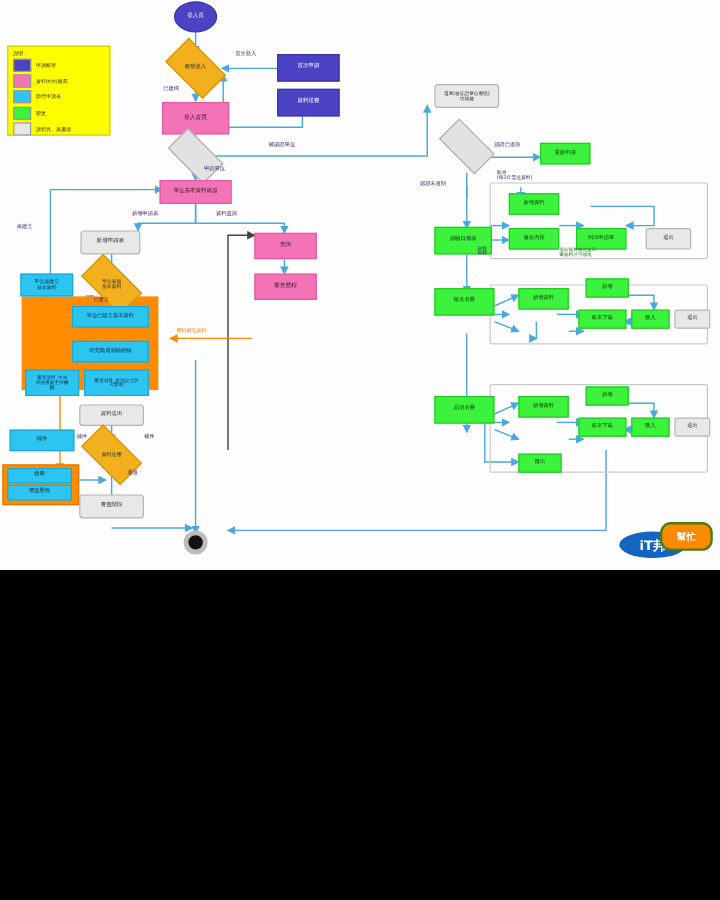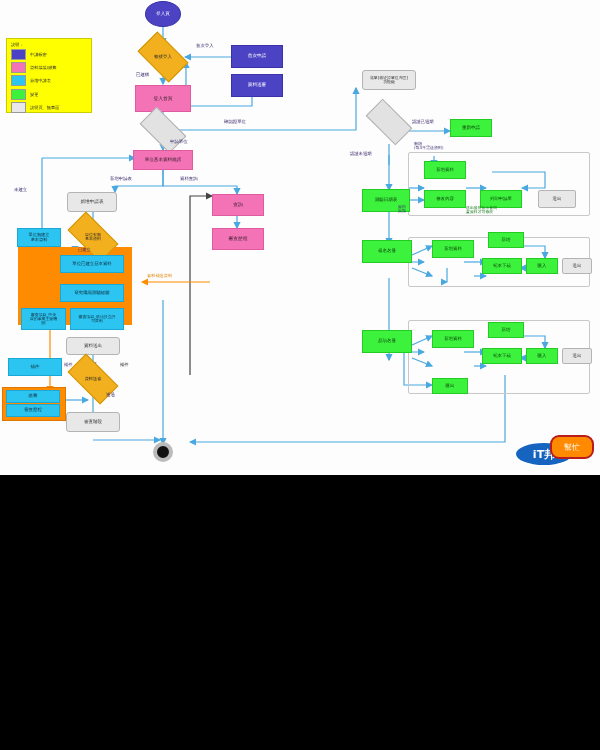--- a/index.html
+++ b/index.html
@@ -27,21 +27,21 @@
   .leg-row{display:flex;align-items:center;margin-bottom:2.2px;}
   .sw{width:13px;height:9px;border:1px solid #999;margin-right:4px;flex:none;}
   .leg-row span{font-size:4.2px;color:#333;}
   svg{position:absolute;left:0;top:0;width:600px;height:475px;pointer-events:none;}
   .grp{position:absolute;border:1px solid #c8c8c8;background:transparent;border-radius:2px;}
   .orangebox{position:absolute;background:#ff8c00;}
   .orangeframe{position:absolute;background:#ff8c00;border:1px solid #e07800;}
   #endnode{position:absolute;width:20px;height:20px;border-radius:50%;background:#111;border:4px solid #bbb;box-sizing:border-box;}
   #wm{position:absolute;right:6px;bottom:8px;width:88px;height:34px;}
   #wm .oval{position:absolute;left:8px;top:8px;width:56px;height:22px;border-radius:50%;background:#1565c0;border:2px solid #fff;display:flex;align-items:center;justify-content:center;color:#fff;font-size:11px;font-weight:bold;}
-  #wm .bub{position:absolute;right:0;top:2px;width:40px;height:20px;border-radius:9px;background:#ff8a00;border:2px solid #b91c1c;display:flex;align-items:center;justify-content:center;color:#fff;font-size:8px;font-weight:normal;}
+  #wm .bub{position:absolute;right:0;top:2px;width:40px;height:20px;border-radius:9px;background:#ff8a00;border:2px solid #4d7c0f;display:flex;align-items:center;justify-content:center;color:#fff;font-size:8px;font-weight:bold;}
   #wm .dots{position:absolute;right:6px;top:0px;display:flex;gap:2px;}
   #wm .dots i{width:5px;height:5px;border-radius:50%;background:#fff;display:block;}
 </style>
 </head>
 <body>
 
 <div id="canvas">
 
   <svg viewBox="0 0 600 475">
     <defs>

